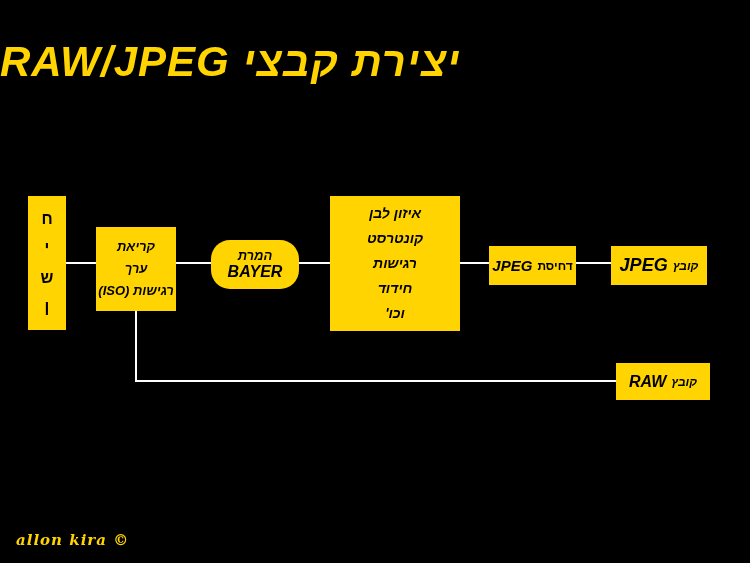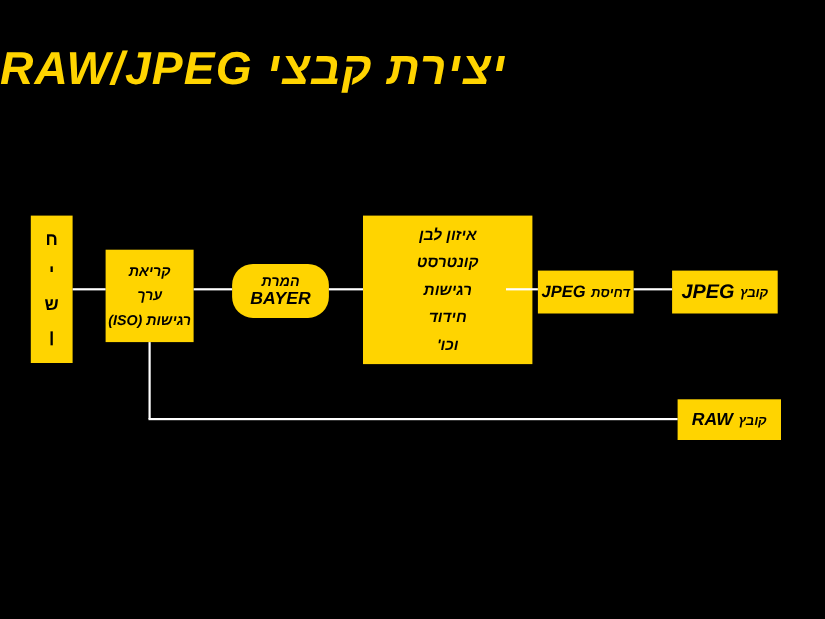--- a/index.html
+++ b/index.html
@@ -54,34 +54,34 @@
   
   .box.bayer{
     left:211px;top:240px;width:88px;height:49px;
     font-weight:bold;font-style:italic;border-radius:19px;
   }
   .box.bayer .l1{font-size:13px;direction:rtl;}
   .box.bayer .l2{font-size:16px;text-align:right;}
 
   
   .box.processing{
-    left:330px;top:196px;width:154px;height:135px;
+    left:330px;top:196px;width:130px;height:135px;
     direction:rtl;
     font-weight:bold;font-style:italic;font-size:14px;
     line-height:25px;
   }
 
   
   .box.row{
     flex-direction:row;direction:rtl;
     gap:5px;align-items:center;
     font-weight:bold;
   }
   .box.jpegcomp{left:489px;top:246px;width:87px;height:39px;}
-  .box.jpegcomp .he{font-size:12px;font-style:italic;}
+  .box.jpegcomp .he{font-size:12px;}
   .box.jpegcomp .en{font-size:15px;font-style:italic;}
 
   .box.jpegfile{left:611px;top:246px;width:96px;height:39px;}
   .box.jpegfile .he{font-size:12px;font-style:italic;}
   .box.jpegfile .en{font-size:18px;font-style:italic;}
 
   .box.rawfile{left:616px;top:363px;width:94px;height:37px;}
   .box.rawfile .he{font-size:12px;font-style:italic;}
   .box.rawfile .en{font-size:16px;font-style:italic;}
 
@@ -145,14 +145,15 @@
   </div>
 
   <div class="hline" style="left:66px;top:262px;width:30px;"></div>
   <div class="hline" style="left:176px;top:262px;width:35px;"></div>
   <div class="hline" style="left:299px;top:262px;width:31px;"></div>
   <div class="hline" style="left:460px;top:262px;width:29px;"></div>
   <div class="hline" style="left:576px;top:262px;width:35px;"></div>
   <div class="vline" style="left:135px;top:311px;height:70px;"></div>
   <div class="hline" style="left:135px;top:380px;width:481px;"></div>
 
+  <div class="credit">allon kira ©</div>
 
 </div>
 
 </body></html>

